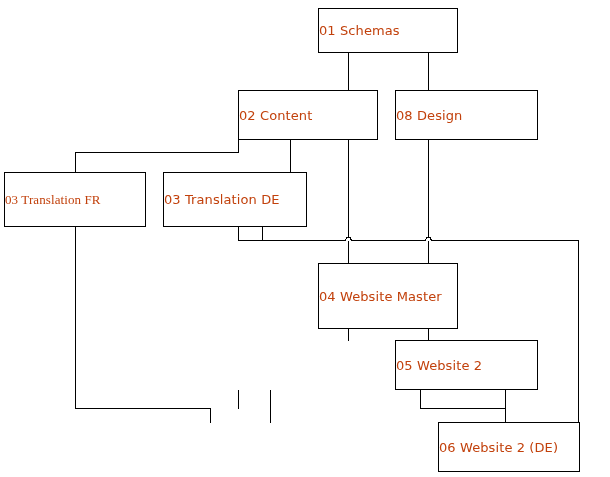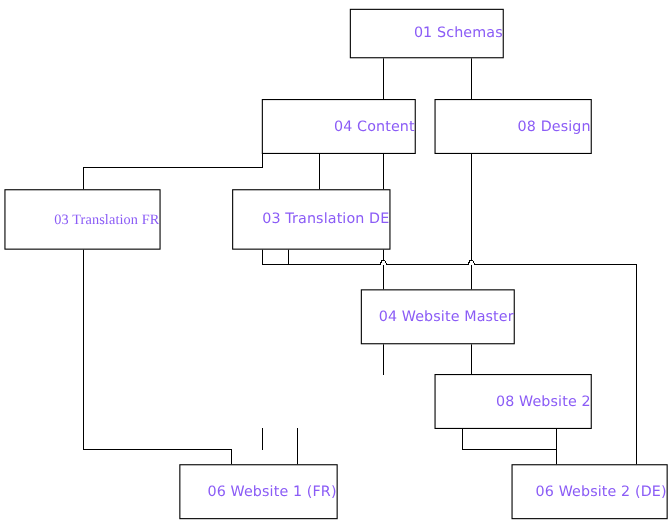--- a/index.html
+++ b/index.html
@@ -26,24 +26,24 @@
     height: 477px;
     display: block;
   }
   .node-box {
     position: absolute;
     box-sizing: border-box;
     border: 1px solid #000000;
     background: #ffffff;
     display: flex;
     align-items: center;
-    justify-content: flex-end;
+    justify-content: flex-start;
     font-family: "DejaVu Sans", sans-serif;
     font-size: 13px;
-    color: #8b5cf6;
+    color: #c2410c;
     letter-spacing: 0.1px;
     white-space: nowrap;
     line-height: 1;
   }
   .node-label {
     display: block;
     text-align: center;
   }
 </style>
 </head>
@@ -92,45 +92,42 @@
       <path d="M 505.5 390 L 505.5 422"></path>
 
     </g>
   </svg>
 
   <div class="node-box" style="left:318px; top:8px; width:140px; height:45px;">
     <span class="node-label">01 Schemas</span>
   </div>
 
   <div class="node-box" style="left:238px; top:90px; width:140px; height:50px;">
-    <span class="node-label">04 Content</span>
+    <span class="node-label">02 Content</span>
   </div>
 
   <div class="node-box" style="left:395px; top:90px; width:143px; height:50px;">
     <span class="node-label">08 Design</span>
   </div>
 
   <div class="node-box" style="left:4px; top:172px; width:142px; height:55px;font-family:Liberation Serif, serif;">
     <span class="node-label">03 Translation FR</span>
   </div>
 
-  <div class="node-box" style="left:163px; top:172px; width:144px; height:55px;margin-left:48px;">
+  <div class="node-box" style="left:163px; top:172px; width:144px; height:55px;">
     <span class="node-label">03 Translation DE</span>
   </div>
 
-  <div class="node-box" style="left:328px; top:263px; width:140px; height:50px;">
+  <div class="node-box" style="left:318px; top:263px; width:140px; height:66px;">
     <span class="node-label">04 Website Master</span>
   </div>
 
 
   <div class="node-box" style="left:395px; top:340px; width:143px; height:50px;">
-    <span class="node-label">08 Website 2</span>
+    <span class="node-label">05 Website 2</span>
   </div>
 
-  <div class="node-box" style="left:163px; top:422px; width:144px; height:50px;">
-    <span class="node-label">06 Website 1 (FR)</span>
-  </div>
 
-  <div class="node-box" style="left:465px; top:422px; width:142px; height:50px;">
+  <div class="node-box" style="left:438px; top:422px; width:142px; height:50px;">
     <span class="node-label">06 Website 2 (DE)</span>
   </div>
 
 </div>
 
 </body></html>

